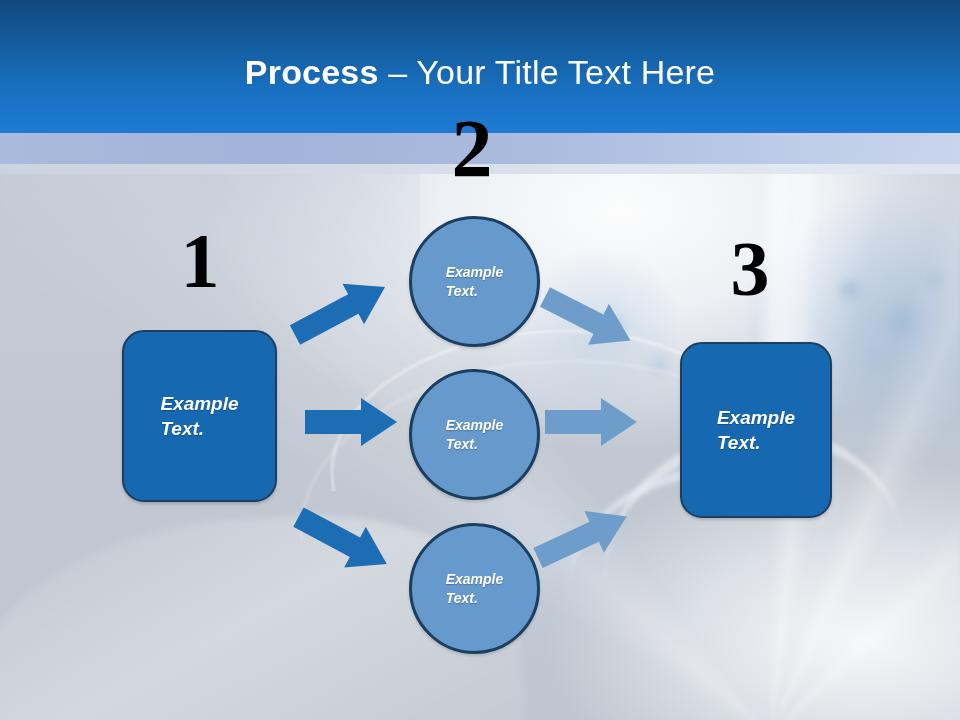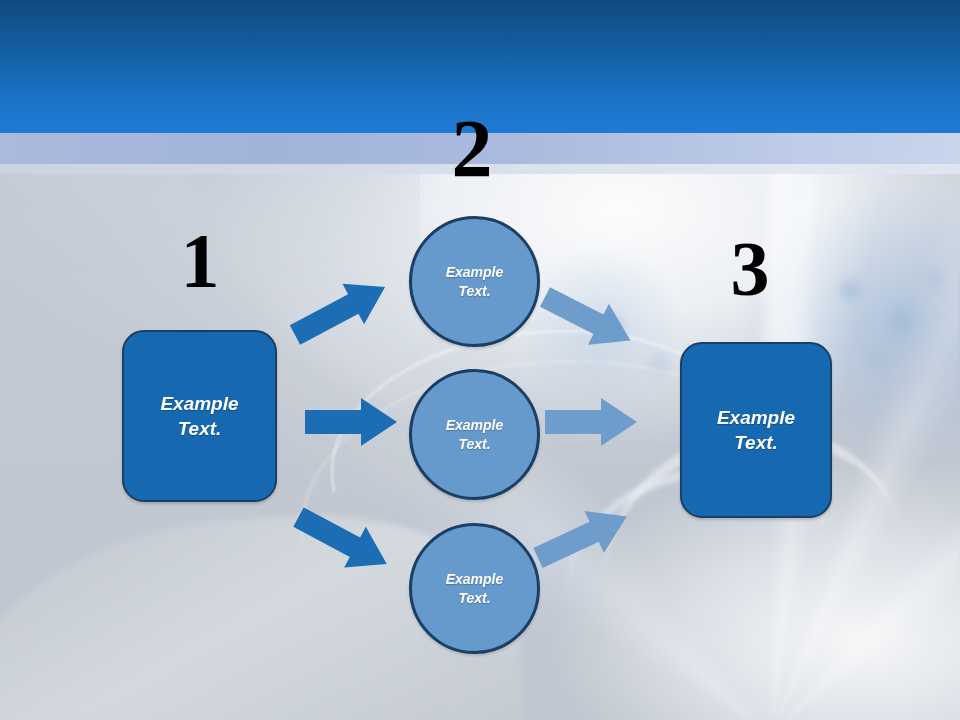--- a/index.html
+++ b/index.html
@@ -252,21 +252,20 @@
     justify-content: center;
   }
   #circ1 { left: 409px; top: 216px; width: 125px; height: 125px; }
   #circ2 { left: 409px; top: 369px; width: 125px; height: 125px; }
   #circ3 { left: 409px; top: 523px; width: 125px; height: 125px; }
 
   .node-label {
     color: #ffffff;
     font-weight: bold;
     font-style: italic;
-    text-align: center;
     line-height: 1.32;
     text-shadow: 0 1px 1px rgba(0,0,0,0.25);
     pointer-events: none;
     white-space: pre-line;
   }
   .node-box .node-label { font-size: 19px; }
   .node-circle .node-label { font-size: 14px; }
 
   
   .arrow-svg {
@@ -298,20 +297,23 @@
   <div class="bg-mirror"></div>
   <div class="bg-mirror2"></div>
   <div class="bg-hood"></div>
   <div class="bg-swoosh"></div>
   <div class="bg-swoosh2"></div>
 
   <div class="header-band"></div>
   <div class="header-stripe"></div>
   <div class="header-stripe-lower"></div>
 
+  <div class="slide-title">
+    <span class="t-bold">Process</span><span class="t-reg"> – </span><span class="t-reg">Your Title Text Here</span>
+  </div>
 
   <div class="step-num" id="num1">1</div>
   <div class="step-num" id="num2">2</div>
   <div class="step-num" id="num3">3</div>
 
   <svg class="arrow-svg" id="arrow-up-left" width="110" height="72" viewBox="0 0 110 72">
     <g transform="rotate(-28 0 55)">
       <polygon points="0,44 66,44 66,32 102,55 66,78 66,66 0,66" fill="#1C6DB4"></polygon>
     </g>
   </svg>

